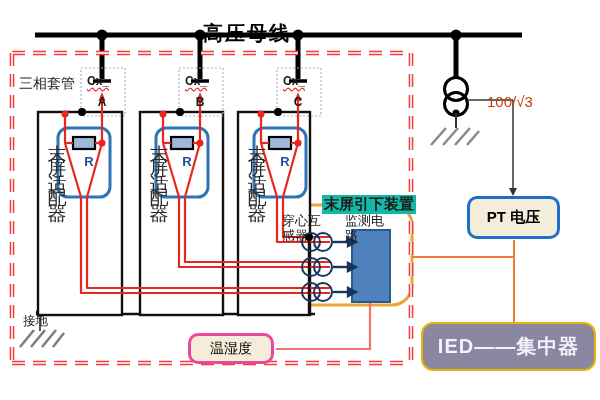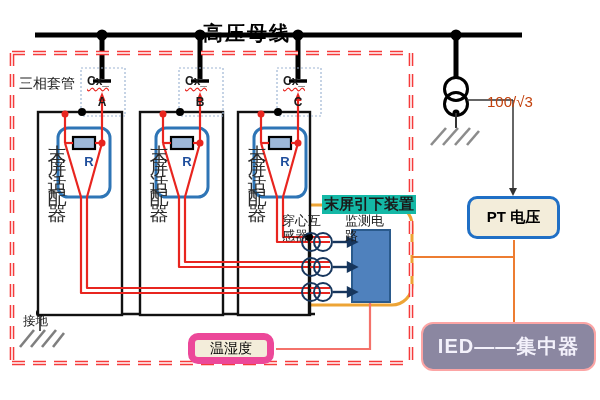--- a/index.html
+++ b/index.html
@@ -15,25 +15,25 @@
   .r-lbl{font-size:13px;font-weight:bold;color:#1f4e9c;width:22px;text-align:center;}
   .adapter-lbl{writing-mode:vertical-rl;text-orientation:upright;font-size:19px;
                letter-spacing:15px;height:190px;color:#2b2b2b;white-space:normal;}
   .ground-lbl{font-size:12.5px;color:#222;}
   .device-title{font-size:15px;font-weight:bold;background:#14b8a6;padding:0 2px;z-index:6;}
   .small-block{font-size:13px;line-height:15px;width:42px;white-space:normal;z-index:5;}
   .ratio-lbl{font-size:15px;color:#c2410c;}
   .box{position:absolute;display:flex;align-items:center;justify-content:center;
        box-sizing:border-box;z-index:4;}
   .temp-box{left:188px;top:333px;width:86px;height:31px;background:#f3edda;
-            border:7px solid #ec4899;border-radius:10px;font-size:14px;}
+            border:3px solid #ec4899;border-radius:10px;font-size:14px;}
   .pt-box{left:467px;top:196px;width:93px;height:43px;background:#f3edda;
           border:3px solid #1f6fc5;border-radius:10px;font-size:15px;font-weight:bold;align-items:center;}
   .ied-box{left:421px;top:322px;width:175px;height:49px;background:#8b87a1;
-           border:2px solid #fca5a5;border-radius:12px;font-size:20px;font-weight:bold;
+           border:2px solid #eab308;border-radius:12px;font-size:20px;font-weight:bold;
            color:#f3f1fb;letter-spacing:1px;}
 </style>
 </head>
 <body>
 
 <div id="stage">
 
   <svg id="wires" width="600" height="400" viewBox="0 0 600 400">
 
     <rect x="282" y="205" width="130" height="100" rx="20" fill="none" stroke="#eda435" stroke-width="3"></rect>

